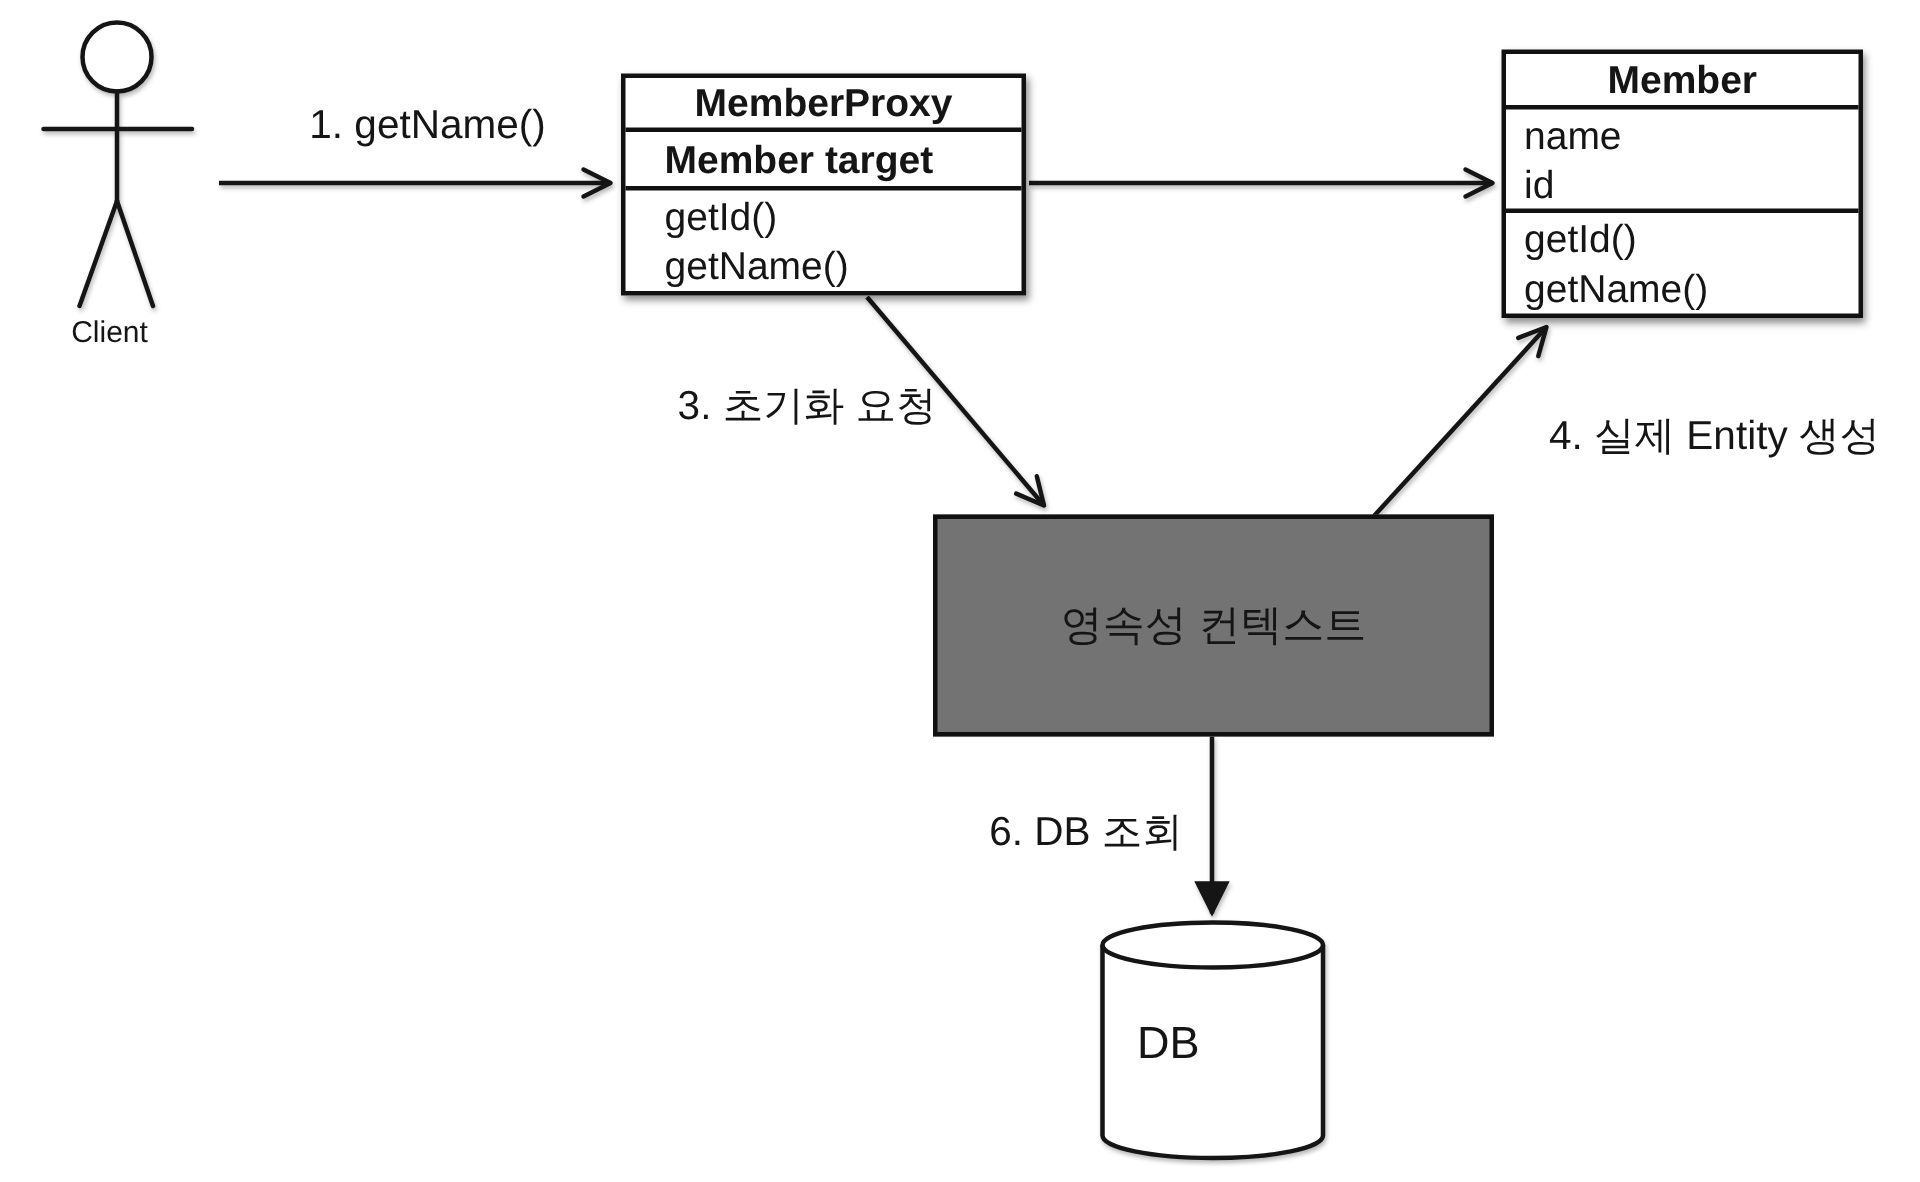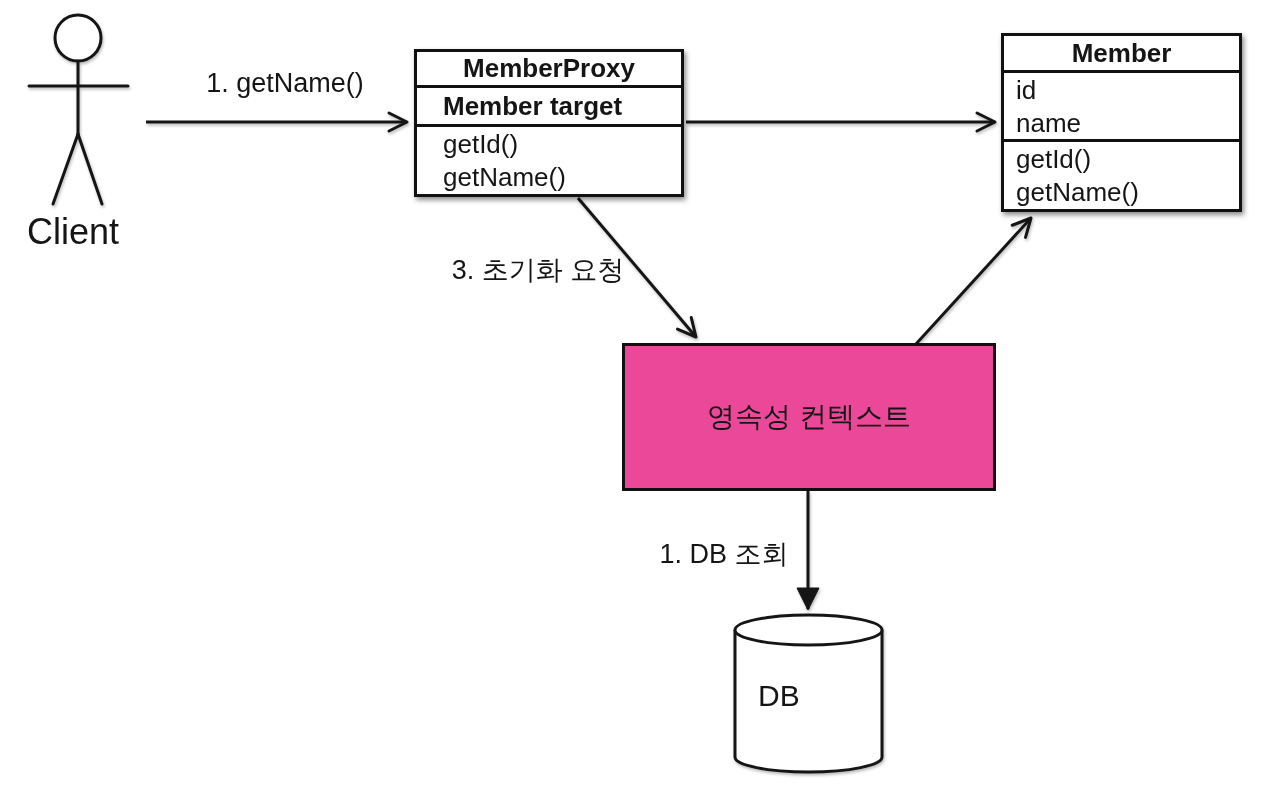--- a/index.html
+++ b/index.html
@@ -58,21 +58,21 @@
   #member-box .title { height: 37px; }
   #member-box .attrs { height: 69px; padding-top: 1px; }
   #member-box .attrs .member-line, #member-box .methods .member-line { padding-left: 12px; }
   #member-box .methods { flex: 1; padding-top: 1px; }
 
   
   .ctx-box {
     position: absolute;
     left: 622px; top: 343px;
     width: 374px; height: 148px;
-    background: #ec4899;
+    background: #737373;
     border: 3px solid #111111;
     display: flex;
     align-items: center;
     justify-content: center;
     font-size: 28px;
   }
 
   
   .flow-label {
     position: absolute;
@@ -84,21 +84,21 @@
   #label-arrow5 { left: 693px;  top: 65px;  width: 300px; }
   #label-arrow2 { left: 428px;  top: 252px; width: 220px; }
   #label-arrow4 { left: 1012px; top: 272px; width: 262px; }
   #label-arrow3 { left: 634px;  top: 536px; width: 180px; }
 
   #actor-label {
     position: absolute;
     left: 13px; top: 211px;
     width: 120px;
     text-align: center;
-    font-size: 36px;
+    font-size: 20px;
   }
   #db-label {
     position: absolute;
     left: 758px; top: 679px;
     width: 100px;
     text-align: left;
     font-size: 30px;
   }
 </style>
 </head>
@@ -147,33 +147,34 @@
     </div>
     <div class="compartment methods">
       <div class="member-line">getId()</div>
       <div class="member-line">getName()</div>
     </div>
   </div>
 
   <div class="class-box" id="member-box">
     <div class="title">Member</div>
     <div class="compartment attrs">
+      <div class="member-line">name</div>
       <div class="member-line">id</div>
-      <div class="member-line">name</div>
     </div>
     <div class="compartment methods">
       <div class="member-line">getId()</div>
       <div class="member-line">getName()</div>
     </div>
   </div>
 
   <div class="ctx-box">
     <span>영속성 컨텍스트</span>
   </div>
 
   <div class="flow-label" id="label-arrow1">1. getName()</div>
   <div class="flow-label" id="label-arrow2">3. 초기화 요청</div>
-  <div class="flow-label" id="label-arrow3">1. DB 조회</div>
+  <div class="flow-label" id="label-arrow4">4. 실제 Entity 생성</div>
+  <div class="flow-label" id="label-arrow3">6. DB 조회</div>
 
   <div id="actor-label">Client</div>
   <div id="db-label">DB</div>
 
 </div>
 
 </body></html>

